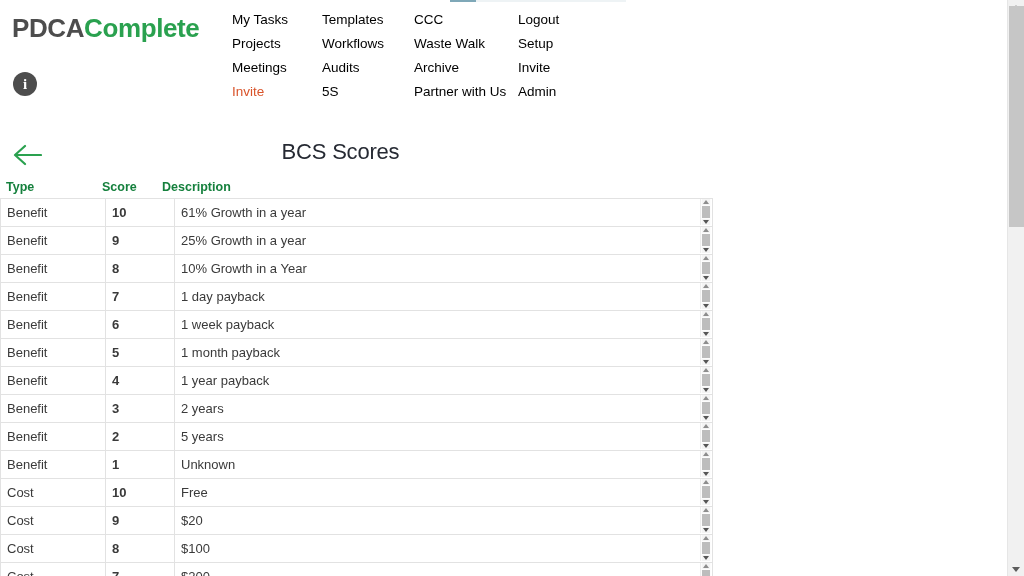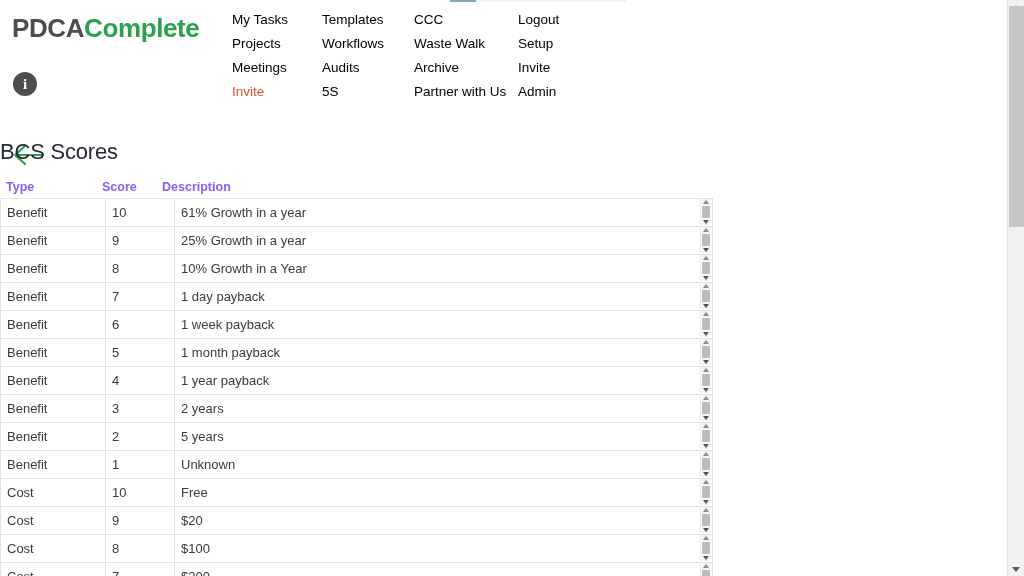--- a/index.html
+++ b/index.html
@@ -120,39 +120,40 @@
     height: 30px;
     cursor: pointer;
   }
 
   
   #page-title {
     position: absolute;
     left: 0;
     top: 139px;
     width: 681px;
+    text-align: center;
     font-size: 22px;
     color: #262a33;
     letter-spacing: -0.2px;
   }
 
   
   #table-wrap {
     position: absolute;
     left: 0;
     top: 180px;
     width: 690px;
   }
 
   #col-headers {
     position: relative;
     height: 18px;
     font-size: 12.5px;
     font-weight: bold;
-    color: #8b5cf6;
+    color: #15803d;
   }
   #col-headers .ch-type  { position: absolute; left: 6px;   top: 0; }
   #col-headers .ch-score { position: absolute; left: 102px;  top: 0; }
   #col-headers .ch-desc  { position: absolute; left: 162px; top: 0; }
 
   table {
     border-collapse: collapse;
     table-layout: fixed;
     width: 681px;
     margin: 0;
@@ -161,21 +162,21 @@
     height: 27px;
     border: 1px solid #e2e2e2;
     padding: 0 0 0 6px;
     font-size: 13px;
     color: #3a3a3a;
     vertical-align: middle;
     overflow: hidden;
     white-space: nowrap;
   }
   td.c-type  { width: 98px; margin-left: 24px; }
-  td.c-score { width: 62px; }
+  td.c-score { width: 62px; font-weight: bold; }
   td.c-desc  { width: 517px; position: relative; padding-right: 14px; }
 
   
   .cell-scroll {
     position: absolute;
     right: 1px;
     top: 0px;
     width: 10px;
     height: 26px;
     background: #fcfcfc;

